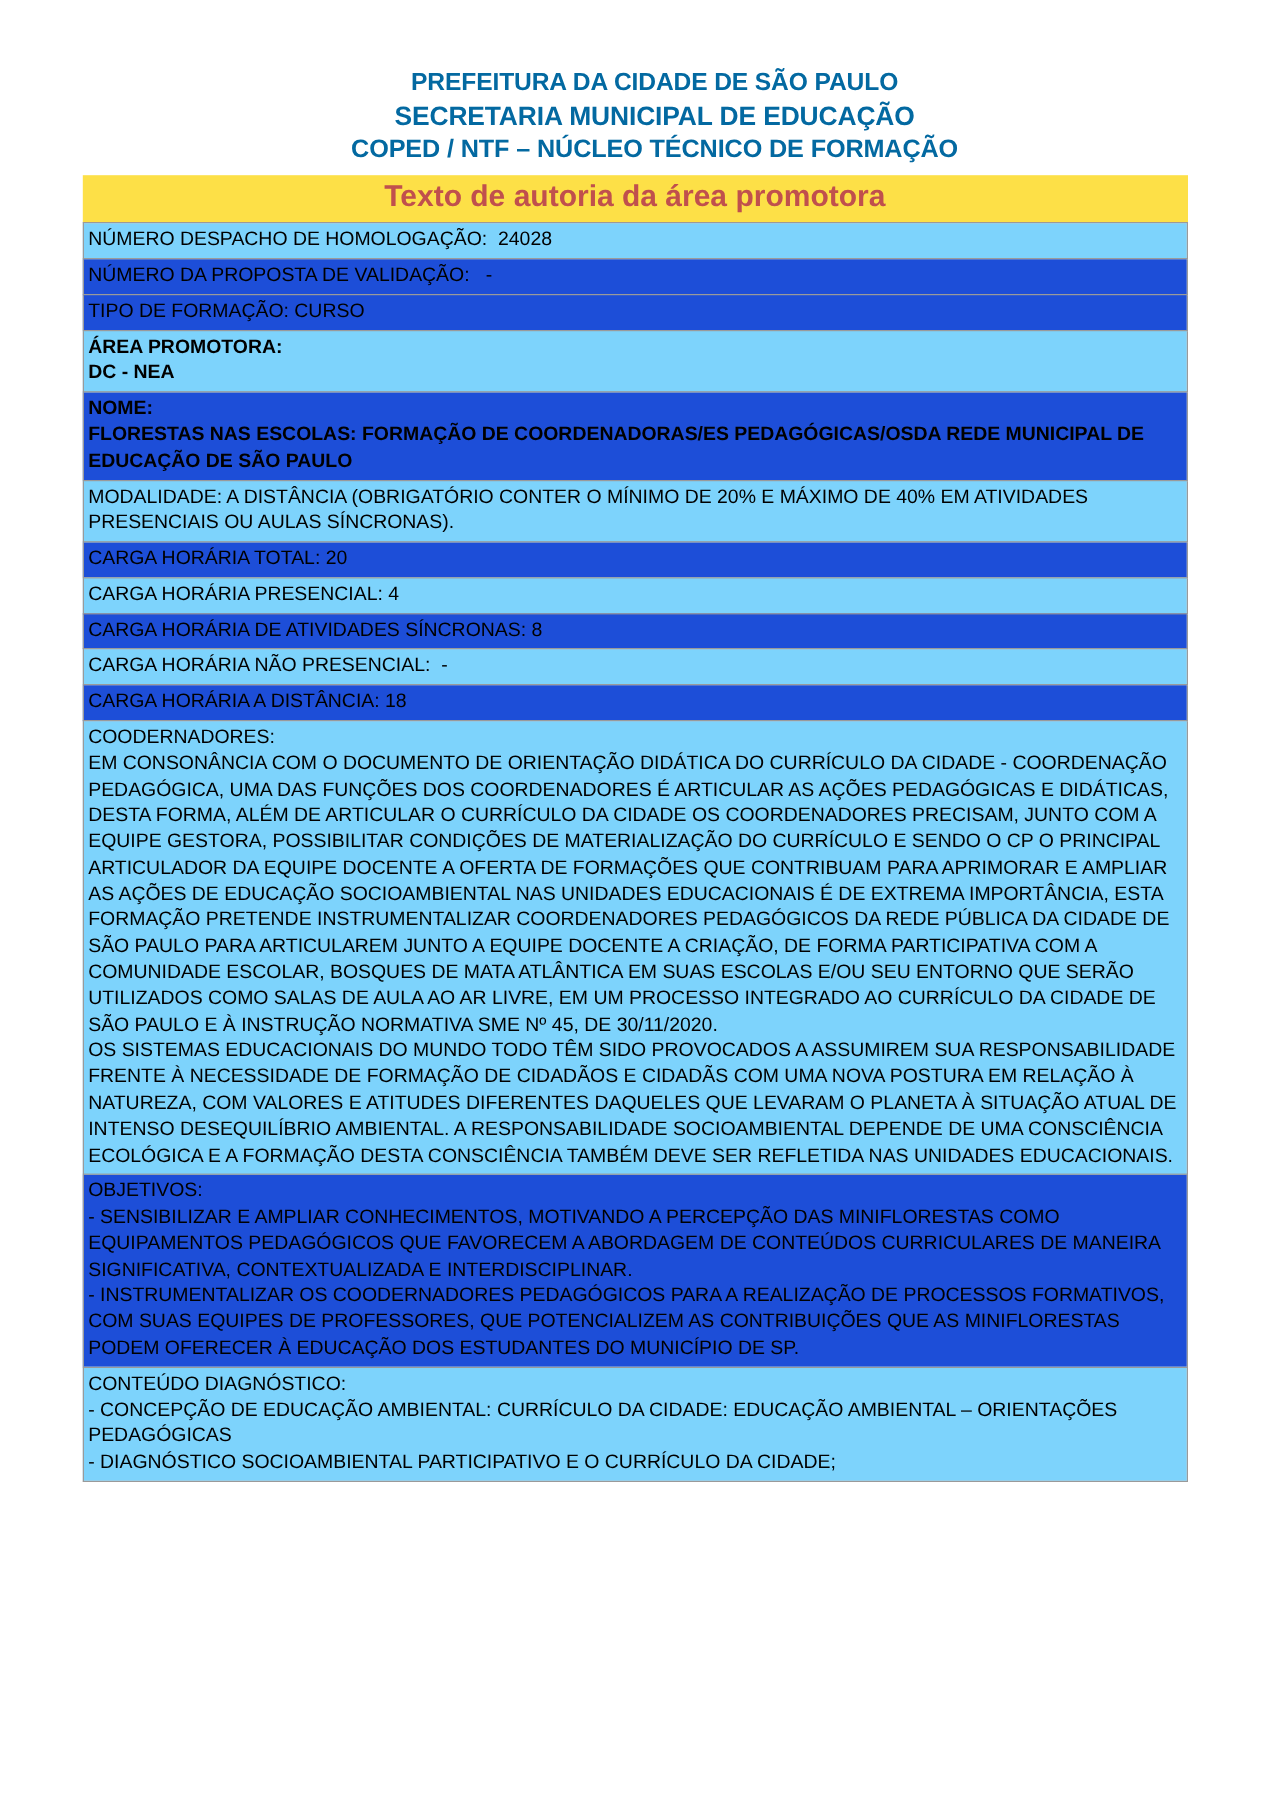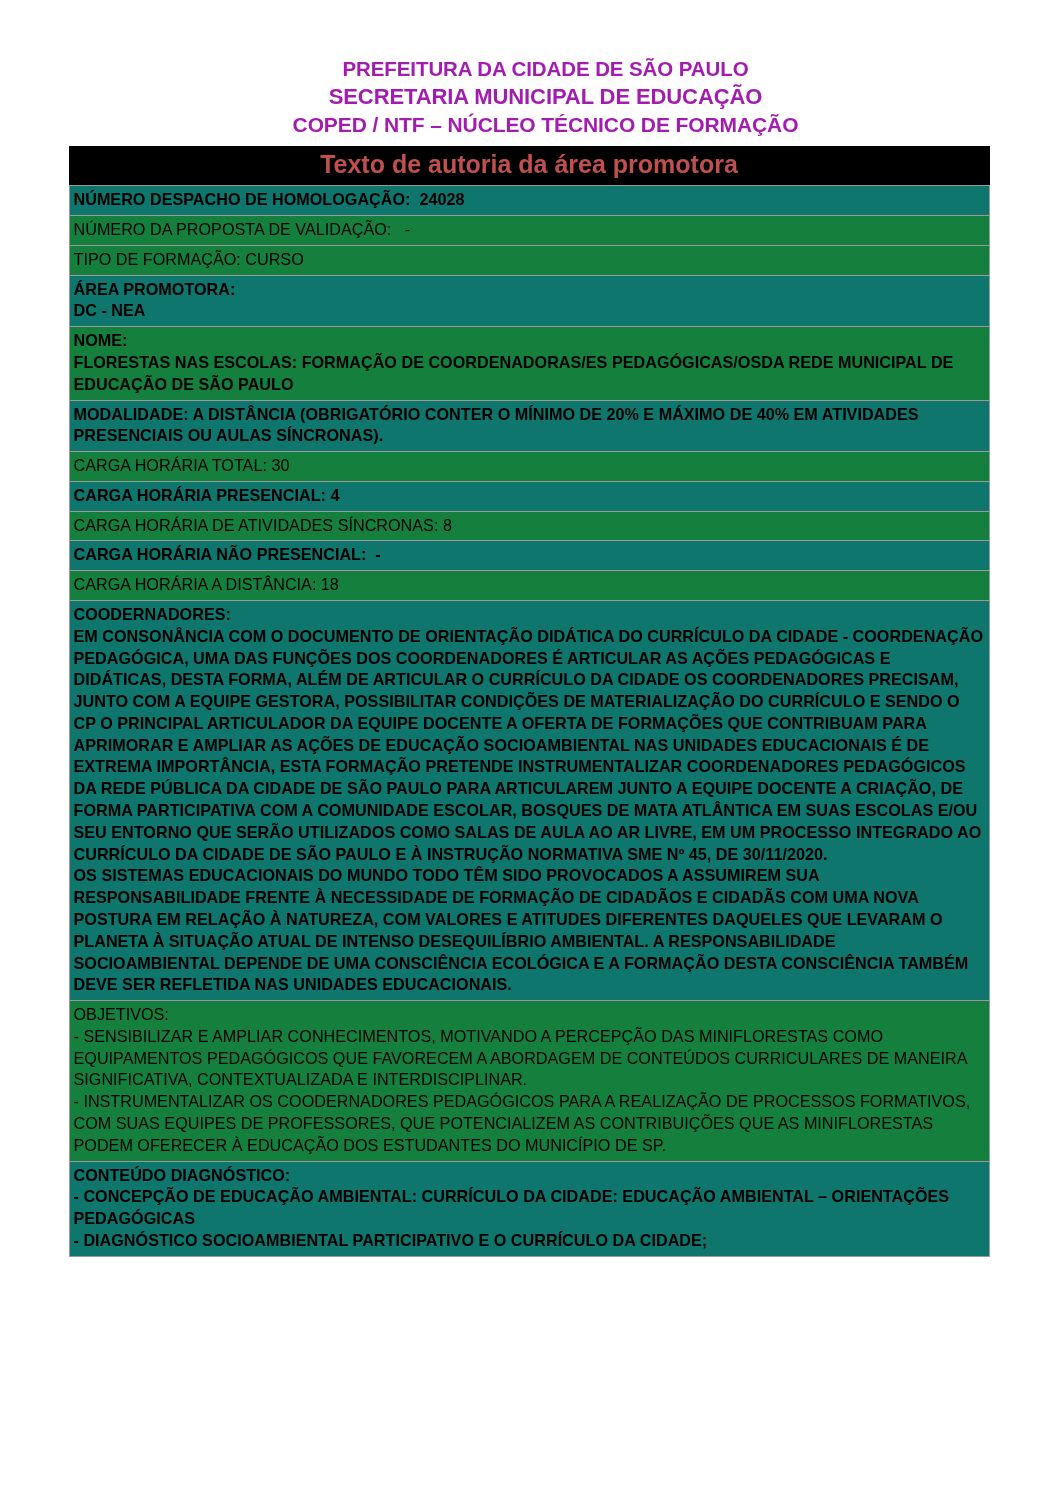--- a/index.html
+++ b/index.html
@@ -21,39 +21,39 @@
     padding: 0;
     position: relative;
     background: #ffffff;
   }
 
   
   .doc-heading {
     padding-top: 56px;
     text-align: center;
     font-weight: bold;
-    color: #a21caf;
+    color: #0369a1;
     letter-spacing: -0.1px;
     padding-left: 33px;
   }
   .doc-heading .hline {
     display: block;
     line-height: 1.30;
     white-space: nowrap;
   }
   .hline-1 { font-size: 20.5px; }
   .hline-2 { font-size: 22px; }
   .hline-3 { font-size: 21px; }
   .hline-4 { font-size: 22.5px; }
 
   
   .banner {
     margin: 7px auto 0 auto;
     width: 921px;
-    background: #000000;
+    background: #fde047;
     text-align: center;
     padding: 4px 0 7px 0;
   }
   .banner-text {
     color: #C0504D;
     font-weight: bold;
     font-size: 25px;
     line-height: 1.15;
   }
 
@@ -66,22 +66,22 @@
   }
   .form-table tr td {
     border: 1px solid #9a9a9a;
     padding: 3px 4px 4px 4px;
     font-size: 16.2px;
     line-height: 1.345;
     vertical-align: top;
     color: #000;
     word-wrap: break-word;
   }
-  .row-shaded td { background: #15803d; }
-  .row-plain td { background: #0f766e; font-weight: bold; }
+  .row-shaded td { background: #1d4ed8; }
+  .row-plain td { background: #7dd3fc; }
   .cell-bold { font-weight: bold; }
   .cell-line { display: block; white-space: pre-wrap; }
 </style>
 </head>
 <body>
 
 <div class="page">
 
   <div class="doc-heading">
     <span class="hline hline-1">PREFEITURA DA CIDADE DE SÃO PAULO</span>
@@ -122,21 +122,21 @@
             <span class="cell-line">FLORESTAS NAS ESCOLAS: FORMAÇÃO DE COORDENADORAS/ES PEDAGÓGICAS/OSDA REDE MUNICIPAL DE EDUCAÇÃO DE SÃO PAULO</span>
           </td>
         </tr>
         <tr class="row-plain">
           <td>
             <span class="cell-line">MODALIDADE: A DISTÂNCIA (OBRIGATÓRIO CONTER O MÍNIMO DE 20% E MÁXIMO DE 40% EM ATIVIDADES PRESENCIAIS OU AULAS SÍNCRONAS).</span>
           </td>
         </tr>
         <tr class="row-shaded">
           <td>
-            <span class="cell-line">CARGA HORÁRIA TOTAL: 30</span>
+            <span class="cell-line">CARGA HORÁRIA TOTAL: 20</span>
           </td>
         </tr>
         <tr class="row-plain">
           <td>
             <span class="cell-line">CARGA HORÁRIA PRESENCIAL: 4</span>
           </td>
         </tr>
         <tr class="row-shaded">
           <td>
             <span class="cell-line">CARGA HORÁRIA DE ATIVIDADES SÍNCRONAS: 8</span>

